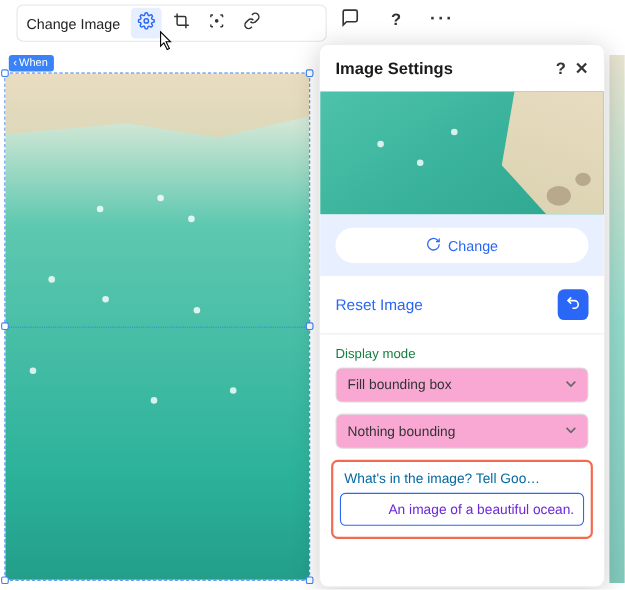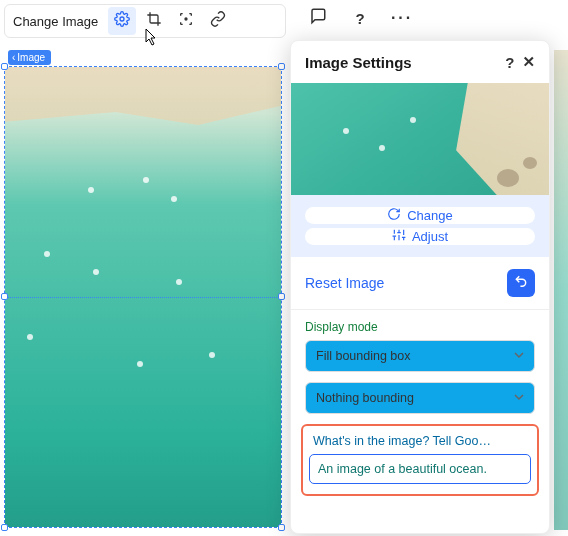--- a/index.html
+++ b/index.html
@@ -1,19 +1,19 @@
 <!DOCTYPE html>
 <html><head>
 <meta charset="utf-8">
 <style>
   * { box-sizing: border-box; margin: 0; padding: 0; font-family: -apple-system, BlinkMacSystemFont, "Helvetica Neue", Arial, sans-serif; }
   body { width: 568px; height: 536px; background: #fff; position: relative; overflow: hidden; }
 
   
-  .toolbar { display: flex; align-items: center; height: 34px; border: 1px solid #e5e5e5; border-radius: 6px; margin: 4px 0 0 4px; width: 282px; padding: 0 6px; gap: 4px; }
+  .toolbar { display: flex; align-items: center; height: 34px; border: 1px solid #e5e5e5; border-radius: 6px; margin: 4px 0 0 15px; width: 282px; padding: 0 6px; gap: 4px; }
   .toolbar .label { font-size: 13px; color: #222; padding: 0 6px 0 2px; cursor: pointer; }
   .toolbar .tbtn { width: 28px; height: 28px; display: flex; align-items: center; justify-content: center; border-radius: 4px; cursor: pointer; }
   .toolbar .tbtn.active { background: #e6efff; }
   .toolbar svg { width: 16px; height: 16px; }
 
   
   .extras { position: absolute; top: 8px; left: 308px; display: flex; gap: 22px; align-items: center; }
   .extras .tbtn { width: 20px; height: 20px; display:flex; align-items:center; justify-content:center; cursor:pointer; }
 
   
@@ -36,37 +36,37 @@
   .panel { position: absolute; top: 40px; left: 290px; width: 260px; height: 494px; background: #fff; border-radius: 8px; box-shadow: 0 4px 24px rgba(0,0,0,.2); border:1px solid #eee; overflow:hidden; display:flex; flex-direction:column; }
   .panel-head { display:flex; align-items:center; padding: 12px 14px; gap:8px; }
   .panel-head .title { font-size: 15px; font-weight: 700; color:#1a1a1a; flex:1; }
   .panel-head .ibtn { cursor:pointer; font-size:15px; font-weight:700; color:#333; }
 
   .thumb { height: 112px; position:relative; overflow:hidden; }
   .thumb .ocean { background: linear-gradient(145deg, #4ec2aa 0%, #3ab39c 50%, #2ea58f 100%); }
   .thumb .beach2 { position:absolute; top:0; right:0; bottom:0; width:45%; background: linear-gradient(200deg, #e8dcc0, #d9d2b0); clip-path: polygon(30% 0, 100% 0, 100% 100%, 55% 100%, 20% 60%); }
   .thumb .rock { position:absolute; background:#b8a98c; border-radius:50%; }
 
-  .actionbar { display:flex; gap:4px; padding: 12px 14px; background: #e8f0ff; flex-direction: column; }
+  .actionbar { display:flex; gap:15px; padding: 12px 14px; background: #e8f0ff; }
   .pill { flex:1; display:flex; align-items:center; justify-content:center; gap:6px; height:32px; border-radius:16px; background:#fff; font-size:13px; color:#2b67f6; cursor:pointer; border:none; font-weight:500; }
   .pill svg{width:14px;height:14px;}
 
   .resetrow { display:flex; align-items:center; padding: 12px 14px; border-bottom:1px solid #eee; }
   .resetrow .link { color:#2b67f6; font-size:14px; font-weight:500; flex:1; cursor:pointer; }
   .resetrow .undo { width:28px;height:28px;border-radius:6px;background:#2b67f6;display:flex;align-items:center;justify-content:center;cursor:pointer; }
   .resetrow .undo svg{width:14px;height:14px;}
 
   .formrow { padding: 10px 14px 0; }
   .formrow .flabel { font-size:12px; color:#15803d; margin-bottom:6px; display:block; }
-  .select { width:100%; height:32px; border:1px solid #ddd; border-radius:6px; padding:0 10px; display:flex; align-items:center; justify-content:space-between; font-size:12.5px; color:#333; cursor:pointer; background:#0ea5e9; }
+  .select { width:100%; height:32px; border:1px solid #ddd; border-radius:6px; padding:0 10px; display:flex; align-items:center; justify-content:space-between; font-size:12.5px; color:#333; cursor:pointer; background:#f9a8d4; }
   .select svg{width:10px;height:10px;}
 
   .highlight { margin: 10px 10px 10px 10px; border:2px solid #f26b4e; border-radius:6px; padding: 8px 6px 10px; }
   .highlight .flabel { font-size:12.5px; color:#0369a1; padding: 0 4px 6px; display:block; white-space:nowrap; overflow:hidden; text-overflow:ellipsis; }
-  .textin { width:100%; height:30px; border:1px solid #2b67f6; border-radius:5px; padding:0 8px; font-size:12.5px; color:#0f766e; outline:none; }
+  .textin { width:100%; height:30px; border:1px solid #2b67f6; border-radius:5px; padding:0 8px; font-size:12.5px; color:#6d28d9; outline:none;text-align:right; }
 
   
   .sliver { position:absolute; top:50px; right:0; width:14px; height:480px; background: linear-gradient(180deg,#d9d2b0,#4ec2aa,#2ea58f); opacity:.6; }
 </style>
 </head>
 <body>
 
 <div class="toolbar">
   <span class="label">Change Image</span>
   <div class="tbtn active" title="Settings">
@@ -120,21 +120,21 @@
 </div>
 
 <div class="cursor">
   <svg width="18" height="20" viewBox="0 0 18 20">
       <path d="M4 1 L4 14 L7 11 L10 17 L12 16 L9 10 L13 10 Z" fill="#fff" stroke="#000" stroke-width="1"></path>
     </svg>
 </div>
 
 <div class="chip">
   <span>‹</span>
-  <span>Image</span>
+  <span>When</span>
 </div>
 
 <div class="canvas">
   <div class="ocean"></div>
   <div class="beach"></div>
   <div class="dot" style="top:26%;left:30%"></div>
   <div class="dot" style="top:24%;left:50%"></div>
   <div class="dot" style="top:28%;left:60%"></div>
   <div class="dot" style="top:40%;left:14%"></div>
   <div class="dot" style="top:44%;left:32%"></div>
@@ -175,36 +175,20 @@
   <div class="actionbar">
     <button class="pill">
       <span>
         <svg viewBox="0 0 24 24" fill="none" stroke="#2b67f6" stroke-width="2">
             <path d="M21 12a9 9 0 1 1-3-6.7L21 8"></path>
             <path d="M21 3v5h-5"></path>
           </svg>
       </span>
       <span>Change</span>
     </button>
-    <button class="pill">
-      <span>
-        <svg viewBox="0 0 24 24" fill="none" stroke="#2b67f6" stroke-width="2">
-            <line x1="4" y1="21" x2="4" y2="14"></line>
-            <line x1="4" y1="10" x2="4" y2="3"></line>
-            <line x1="12" y1="21" x2="12" y2="12"></line>
-            <line x1="12" y1="8" x2="12" y2="3"></line>
-            <line x1="20" y1="21" x2="20" y2="16"></line>
-            <line x1="20" y1="12" x2="20" y2="3"></line>
-            <line x1="1" y1="14" x2="7" y2="14"></line>
-            <line x1="9" y1="8" x2="15" y2="8"></line>
-            <line x1="17" y1="16" x2="23" y2="16"></line>
-          </svg>
-      </span>
-      <span>Adjust</span>
-    </button>
   </div>
 
   <div class="resetrow">
     <span class="link">Reset Image</span>
     <div class="undo">
       <span>
         <svg viewBox="0 0 24 24" fill="none" stroke="#fff" stroke-width="2.5">
             <path d="M9 14 4 9l5-5"></path>
             <path d="M4 9h10a6 6 0 0 1 0 12h-3"></path>
           </svg>

